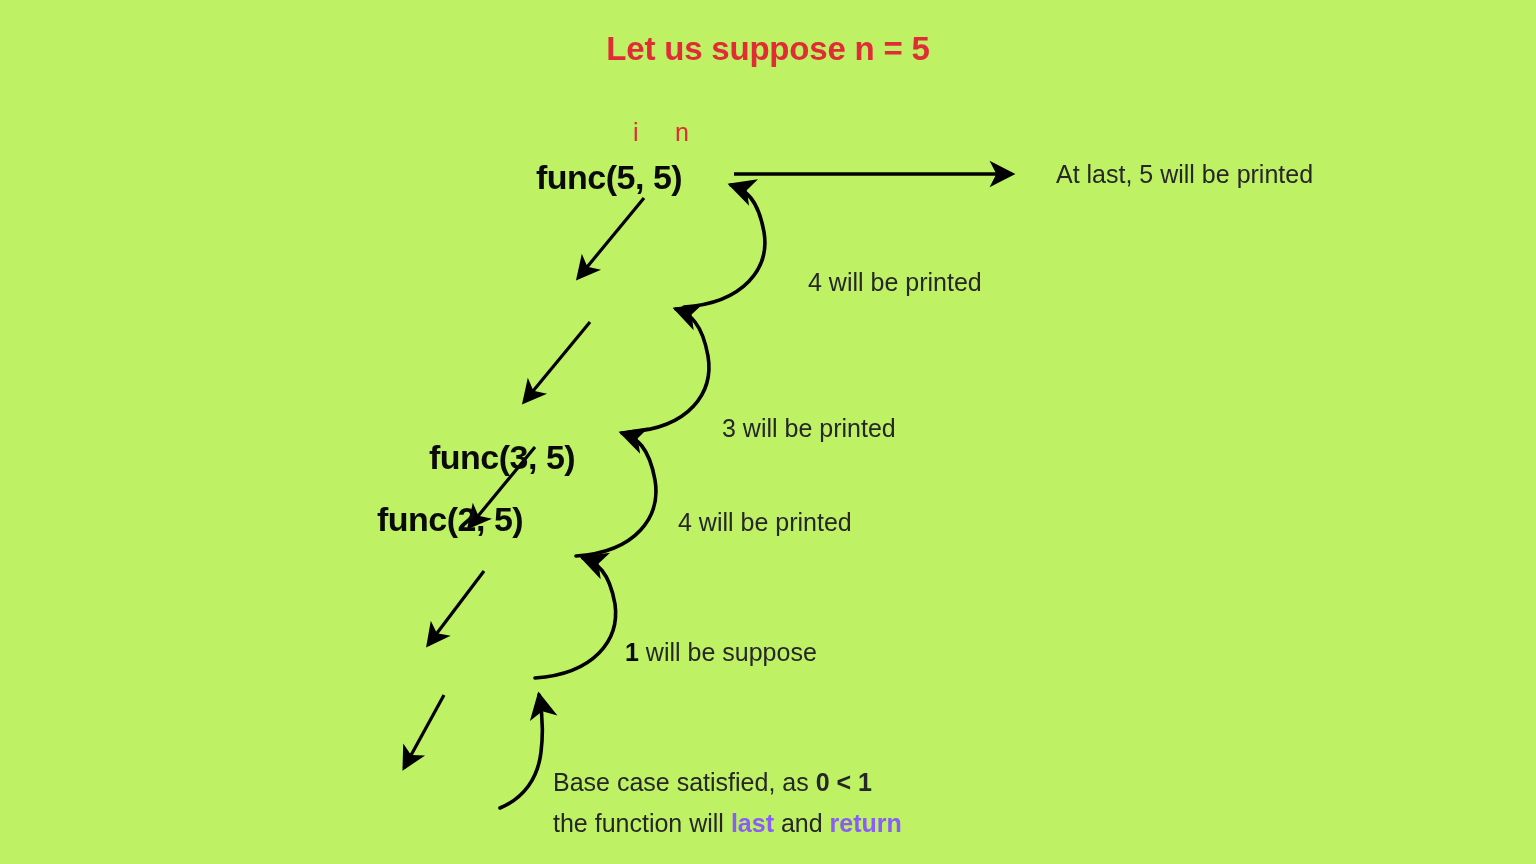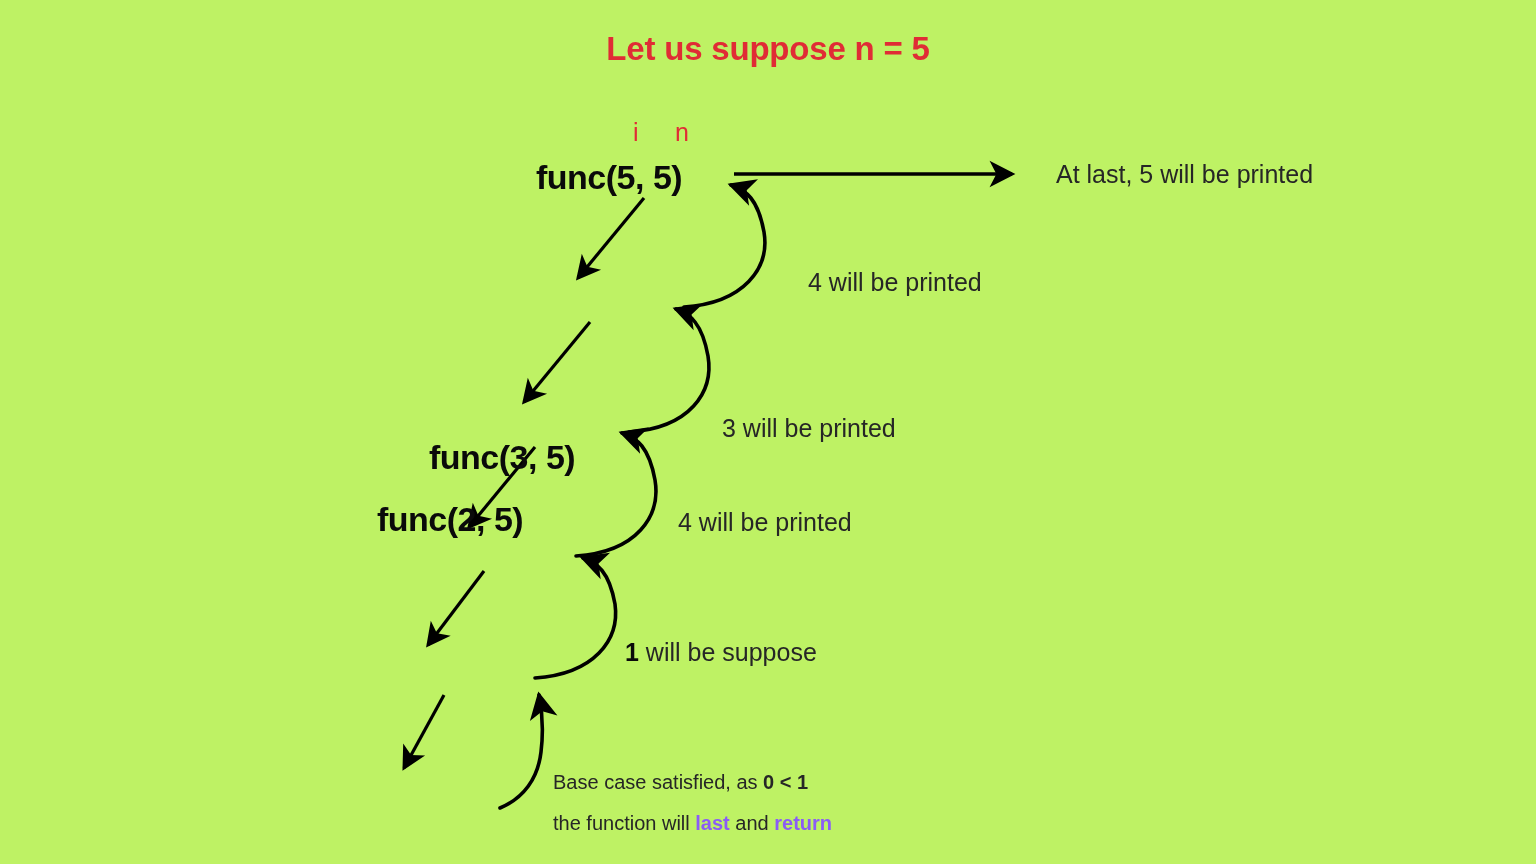--- a/index.html
+++ b/index.html
@@ -57,21 +57,21 @@
   }
   .annot b {
     font-weight: bold;
     color: #0a0a0a;
   }
   .kw {
     font-weight: bold;
   }
   .annot-block {
     position: absolute;
-    font-size: 20px;
+    font-size: 25px;
     font-weight: 400;
     color: #262626;
     white-space: nowrap;
     line-height: 41px;
   }
 </style>
 </head>
 <body style="background: rgb(255, 255, 255);">
 
 <div id="canvas" style="background: #bef264;">

